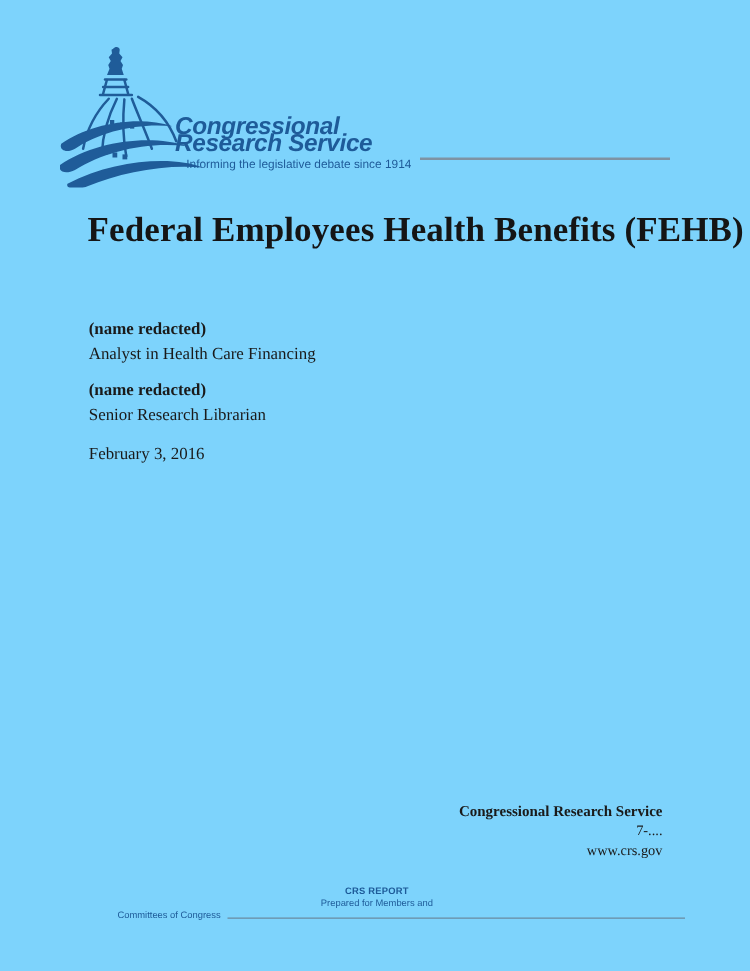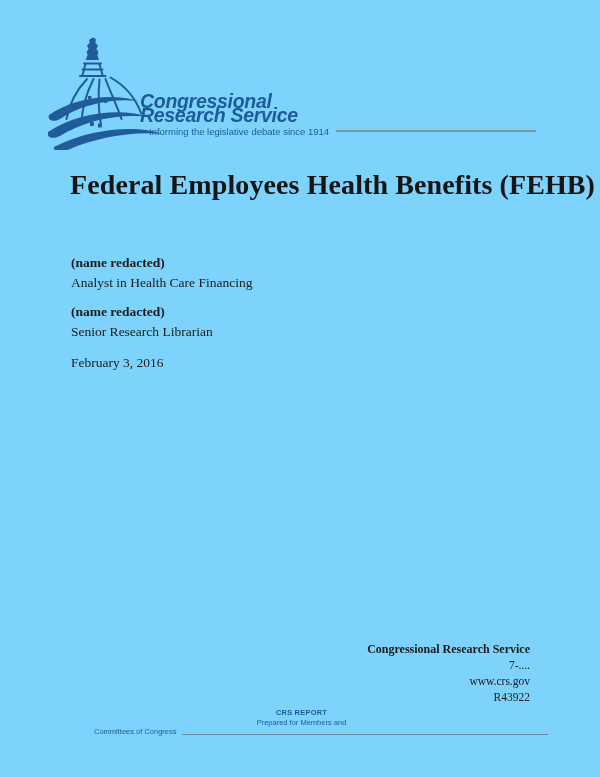--- a/index.html
+++ b/index.html
@@ -36,21 +36,21 @@
     line-height: 14px;
     letter-spacing: -0.3px;
     white-space: nowrap;
   }
   .tagline-row {
     position: absolute;
     left: 149px;
     top: 126px;
     right: 64px;
     display: flex;
-    align-items: center;
+    align-items: flex-start;
   }
   .tagline {
     color: #1e5b99;
     font-family: "Liberation Sans", sans-serif;
     font-size: 9.5px;
     line-height: 12px;
     white-space: nowrap;
   }
   .tagline-rule {
     flex: 1;
@@ -183,21 +183,20 @@
       <div class="author-name">(name redacted)</div>
       <div class="author-role">Senior Research Librarian</div>
     </div>
     <div class="report-date">February 3, 2016</div>
   </div>
 
   <div class="footer-right">
     <div class="fr-org">Congressional Research Service</div>
     <div>7-....</div>
     <div>www.crs.gov</div>
-    <div>R43922</div>
   </div>
 
   <div class="footer-left">
     <div class="fl-label">CRS REPORT</div>
     <div>Prepared for Members and</div>
     <div class="fl-row3">
       <span class="fl-text">Committees of Congress</span>
       <span class="footer-rule"></span>
     </div>
   </div>

